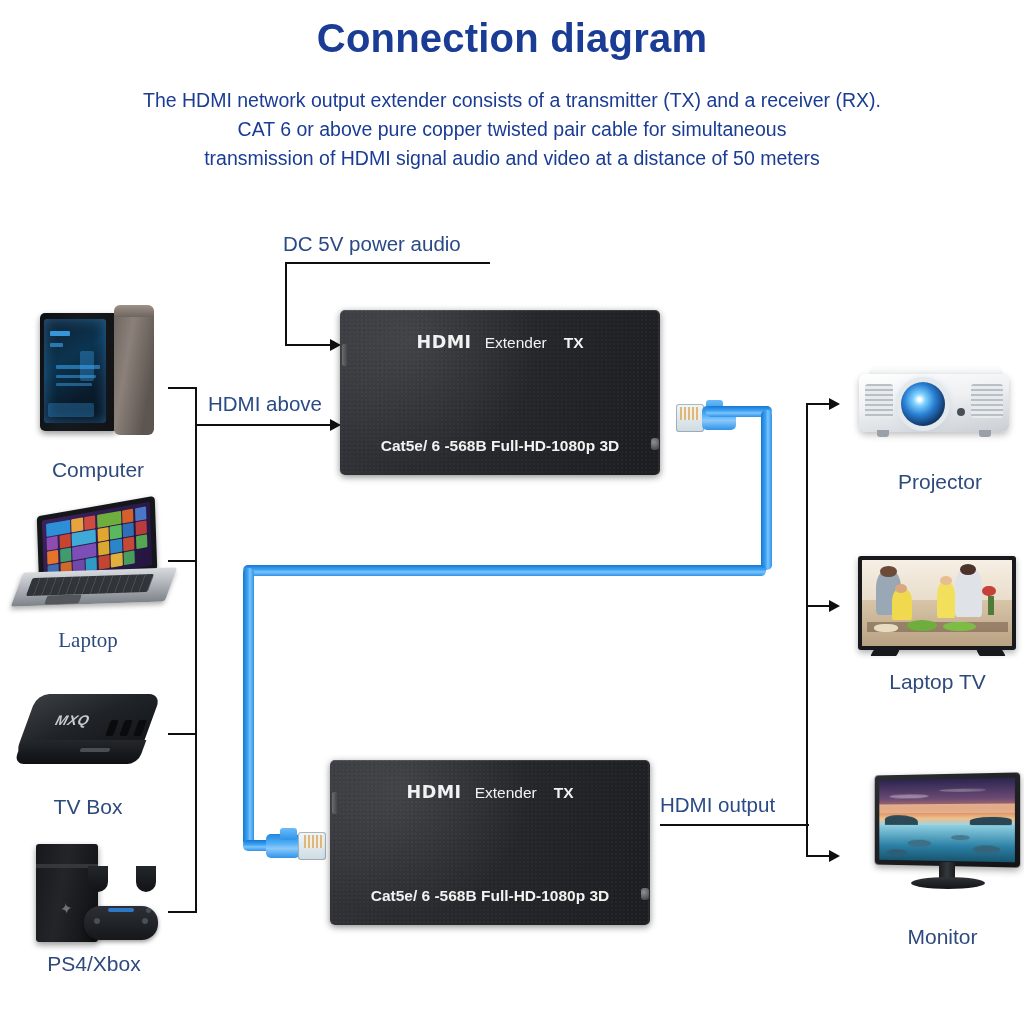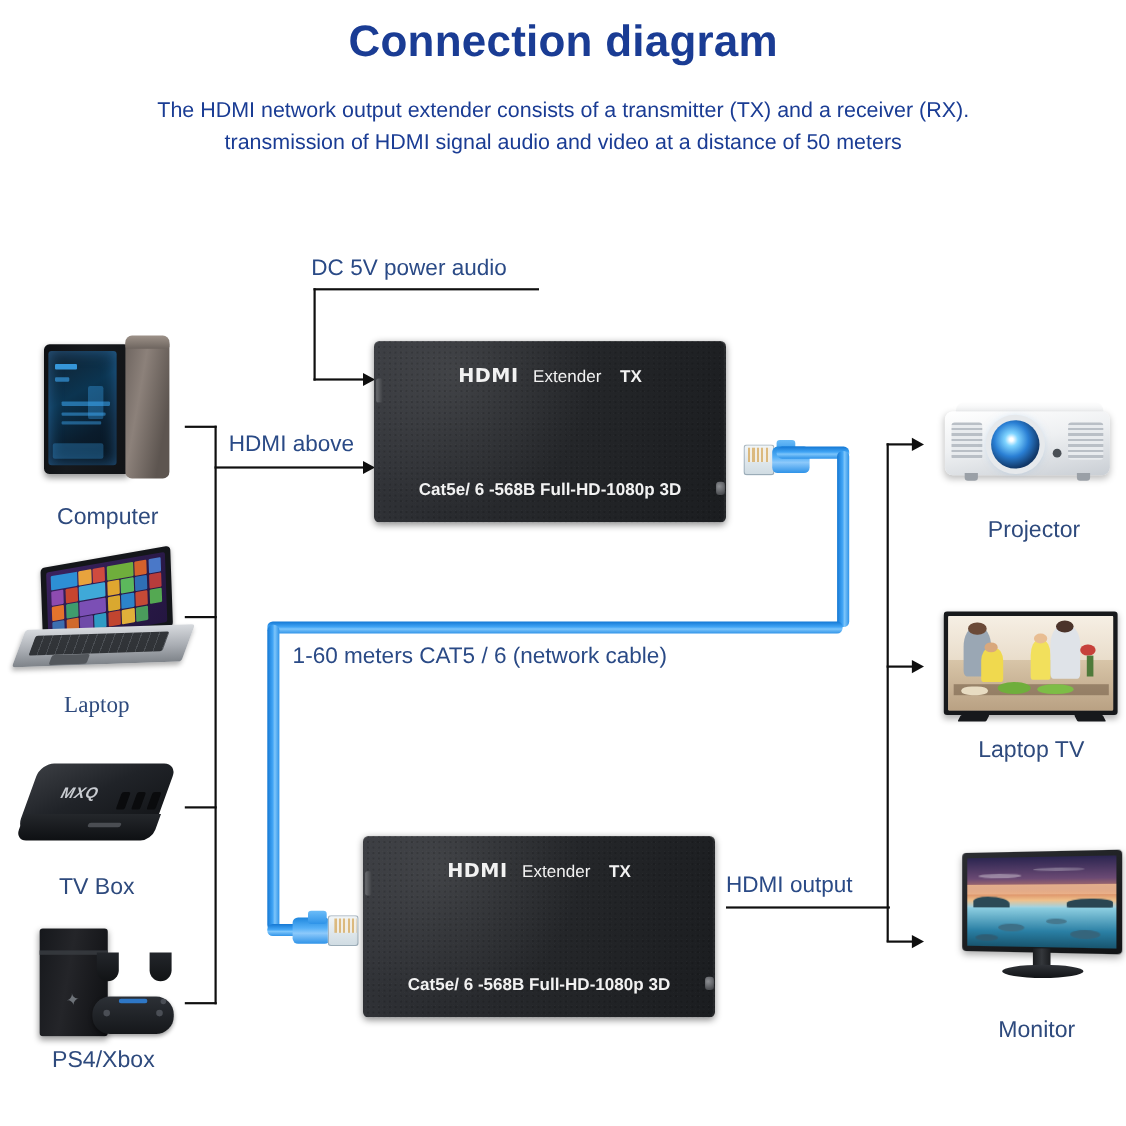--- a/index.html
+++ b/index.html
@@ -265,20 +265,21 @@
   }
 </style>
 </head>
 <body>
 
 <div id="stage">
 
   <div class="title">Connection diagram</div>
   <div class="subtitle">
     <div>The HDMI network output extender consists of a transmitter (TX) and a receiver (RX).</div>
+    <div>CAT 6 or above pure copper twisted pair cable for simultaneous</div>
     <div>transmission of HDMI signal audio and video at a distance of 50 meters</div>
   </div>
 
   <div class="dev" style="left:18px;top:303px;width:150px;height:140px;">
     <div class="tower-body"></div>
     <div class="tower-side"></div>
     <div class="tower-top"></div>
     <div class="tower-glass"></div>
     <div class="mobo-led" style="left:32px;top:28px;width:20px;height:5px;"></div>
     <div class="mobo-led" style="left:32px;top:40px;width:13px;height:4px;opacity:.6;"></div>
@@ -389,21 +390,20 @@
   <div class="cable v" style="left:761px;top:410px;height:160px;border-radius:5px;"></div>
   <div class="cable h" style="left:243px;top:565px;width:523px;border-radius:5px;"></div>
   <div class="cable v" style="left:243px;top:568px;height:278px;border-radius:5px;"></div>
   <div class="cable h" style="left:243px;top:840px;width:40px;border-radius:5px;"></div>
   <div class="rj45" style="left:266px;top:826px;">
     <div class="boot" style="left:0;"></div>
     <div class="clip" style="left:14px;"></div>
     <div class="head" style="left:32px;"></div>
     <div class="pins" style="left:38px;"></div>
   </div>
-  <div class="annot" style="left:266px;top:585px;">1-60 meters CAT5 / 6 (network cable)</div>
 
   <div class="extender" style="left:330px;top:760px;width:320px;height:165px;">
     <div class="ext-top">
       <span class="hdmi-logo">HDMI</span><span class="ext-label">Extender</span><span class="ext-tx">TX</span>
     </div>
     <div class="ext-bot">Cat5e/ 6 -568B  Full-HD-1080p 3D</div>
     <div class="port-left" style="top:32px;"></div>
     <div class="port-right" style="top:128px;"></div>
   </div>
 

